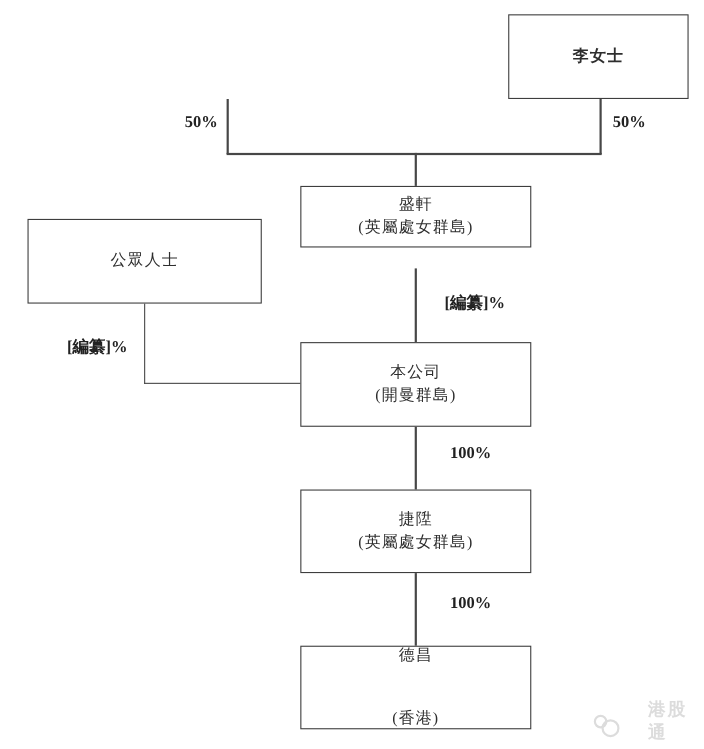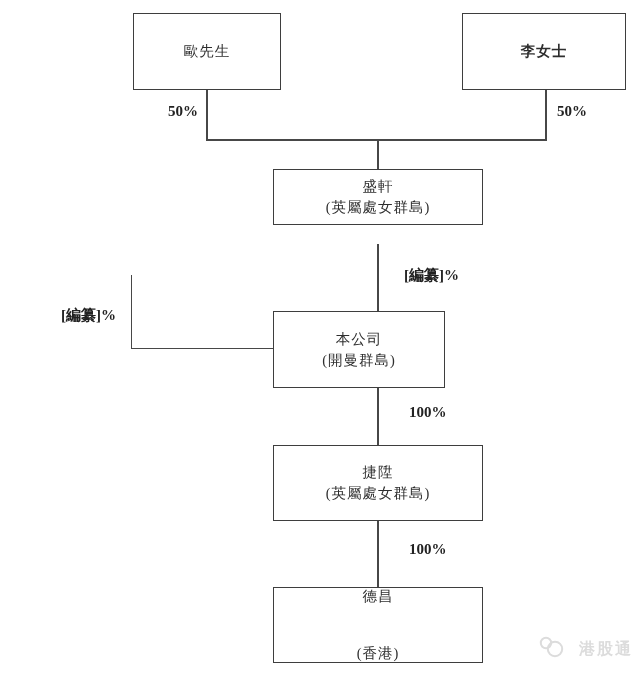--- a/index.html
+++ b/index.html
@@ -27,21 +27,21 @@
     text-align: center;
     font-size: 14.5px;
     line-height: 21px;
     color: #2e2e2e;
     letter-spacing: 1px;
   }
   .node-mr-au    { left: 133px; top: 13px;  width: 148px; height: 77px; }
   .node-ms-li    { left: 462px; top: 13px;  width: 164px; height: 77px; font-weight: bold; }
   .node-shengxuan{ left: 273px; top: 169px; width: 210px; height: 56px; }
   .node-public   { left: 25px;  top: 199px; width: 213px; height: 77px; }
-  .node-company  { left: 273px; top: 311px; width: 172px; height: 77px; }
+  .node-company  { left: 273px; top: 311px; width: 210px; height: 77px; }
   .node-jiesheng { left: 273px; top: 445px; width: 210px; height: 76px; text-align: center; }
   .node-dechang  { left: 273px; top: 587px; width: 210px; height: 76px; gap: 36px; }
 
   
   .line { position: absolute; background: #474747; }
   .ln-au-down    { left: 206.25px; top: 90px;    width: 1.5px;  height: 50px; }
   .ln-li-down    { left: 545.25px; top: 90px;    width: 1.5px;  height: 50px; }
   .ln-top-h      { left: 206.25px; top: 139px;   width: 340.5px; height: 1.5px; }
   .ln-joint-down { left: 377.25px; top: 139px;   width: 1.5px;  height: 31px; }
   .ln-sx-co      { left: 377.25px; top: 244px;   width: 1.5px;  height: 68px; }
@@ -64,22 +64,22 @@
   .pct-public  { left: 48px;  top: 306px; width: 68px; text-align: right; }
   .pct-co      { left: 409px; top: 404px; }
   .pct-js      { left: 409px; top: 541px; }
 
   
   .watermark {
     position: absolute;
     left: 538px;
     top: 635px;
     display: flex;
-    align-items: center;
-    gap: 13px;
+    align-items: flex-end;
+    gap: 23px;
     color: #dcdcdc;
   }
   .watermark-text {
     font-weight: bold;
     font-size: 16px;
     letter-spacing: 2px;
     font-family: "Liberation Sans", "DejaVu Sans", sans-serif;
   }
 </style>
 </head>
@@ -90,33 +90,33 @@
   <div class="line ln-au-down"></div>
   <div class="line ln-li-down"></div>
   <div class="line ln-top-h"></div>
   <div class="line ln-joint-down"></div>
   <div class="line ln-sx-co"></div>
   <div class="line ln-pub-down"></div>
   <div class="line ln-pub-h"></div>
   <div class="line ln-co-js"></div>
   <div class="line ln-js-dc"></div>
 
-  <div class="node node-mr-au">
-    <span>歐先生</span>
-  </div>
 
   <div class="node node-ms-li">
     <span>李女士</span>
   </div>
 
   <div class="node node-shengxuan">
     <span>盛軒</span>
     <span>(英屬處女群島)</span>
   </div>
 
+  <div class="node node-public">
+    <span>公眾人士</span>
+  </div>
 
   <div class="node node-company">
     <span>本公司</span>
     <span>(開曼群島)</span>
   </div>
 
   <div class="node node-jiesheng">
     <span>捷陞</span>
     <span>(英屬處女群島)</span>
   </div>

